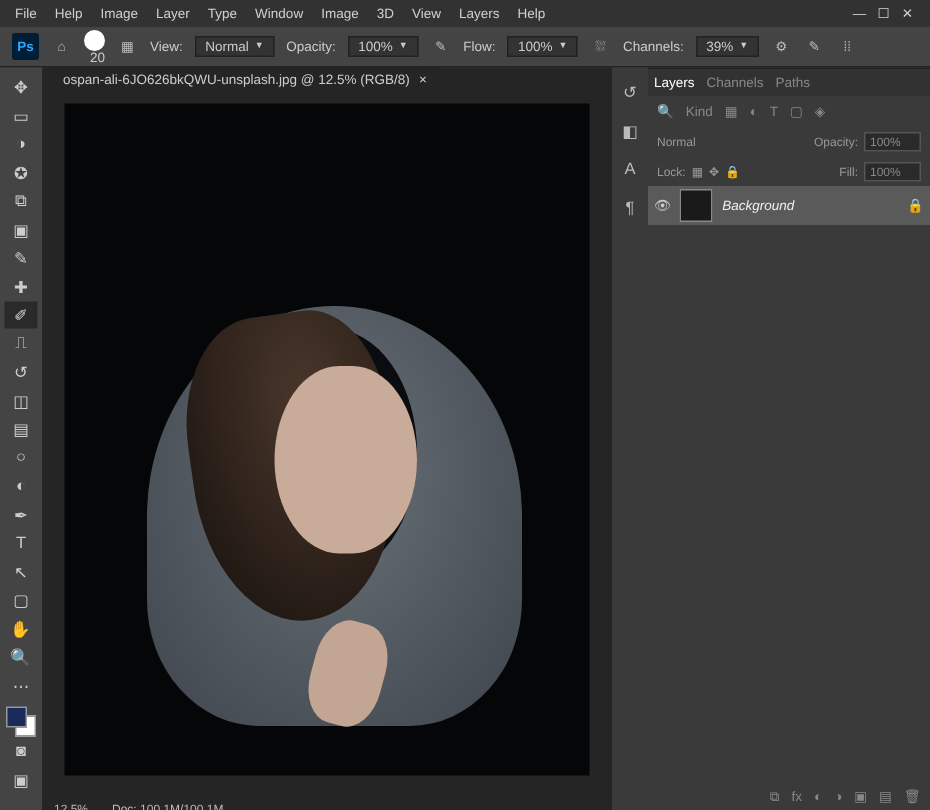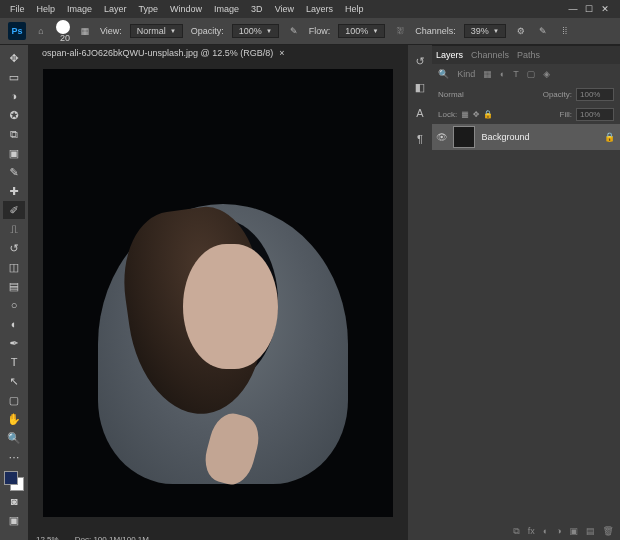--- a/index.html
+++ b/index.html
@@ -50,21 +50,21 @@
 .hue{width:12px;background:linear-gradient(to bottom,#f0f 0%,#00f 17%,#0ff 33%,#0f0 50%,#ff0 67%,#f80 83%,#f00 100%);position:relative}
 .hue .mk{position:absolute;right:-3px;top:78px;width:0;height:0;border-top:3px solid transparent;border-bottom:3px solid transparent;border-right:4px solid #ccc}
 .layerspanel{flex:1;display:flex;flex-direction:column}
 .lrow{height:20px;display:flex;align-items:center;padding:0 6px;gap:4px;font-size:8px;color:#999}
 .lrow.icons{gap:8px;color:#888;font-size:9px}
 .lrow input{background:#2a2a2a;border:1px solid #555;color:#888;font-size:8px;padding:1px 3px;width:30px}
 .llist{flex:1;background:#3a3a3a}
 .layer{height:26px;background:#5a5a5a;display:flex;align-items:center;padding:0 4px;gap:6px}
 .layer .eye{color:#ccc}
 .layer .thumb{width:20px;height:20px;background:#1a1a1a;border:1px solid #888}
-.layer .nm{color:#eee}
+.layer .nm{font-style:italic;color:#eee}
 .layer .lock{margin-left:auto;color:#ccc}
 .lbot{height:20px;background:#3a3a3a;display:flex;align-items:center;justify-content:flex-end;gap:8px;padding:0 6px;color:#888;font-size:9px}
 </style>
 </head>
 <body>
 
 <div class="menubar">
   <span>File</span>
   <span>Help</span>
   <span>Image</span>

